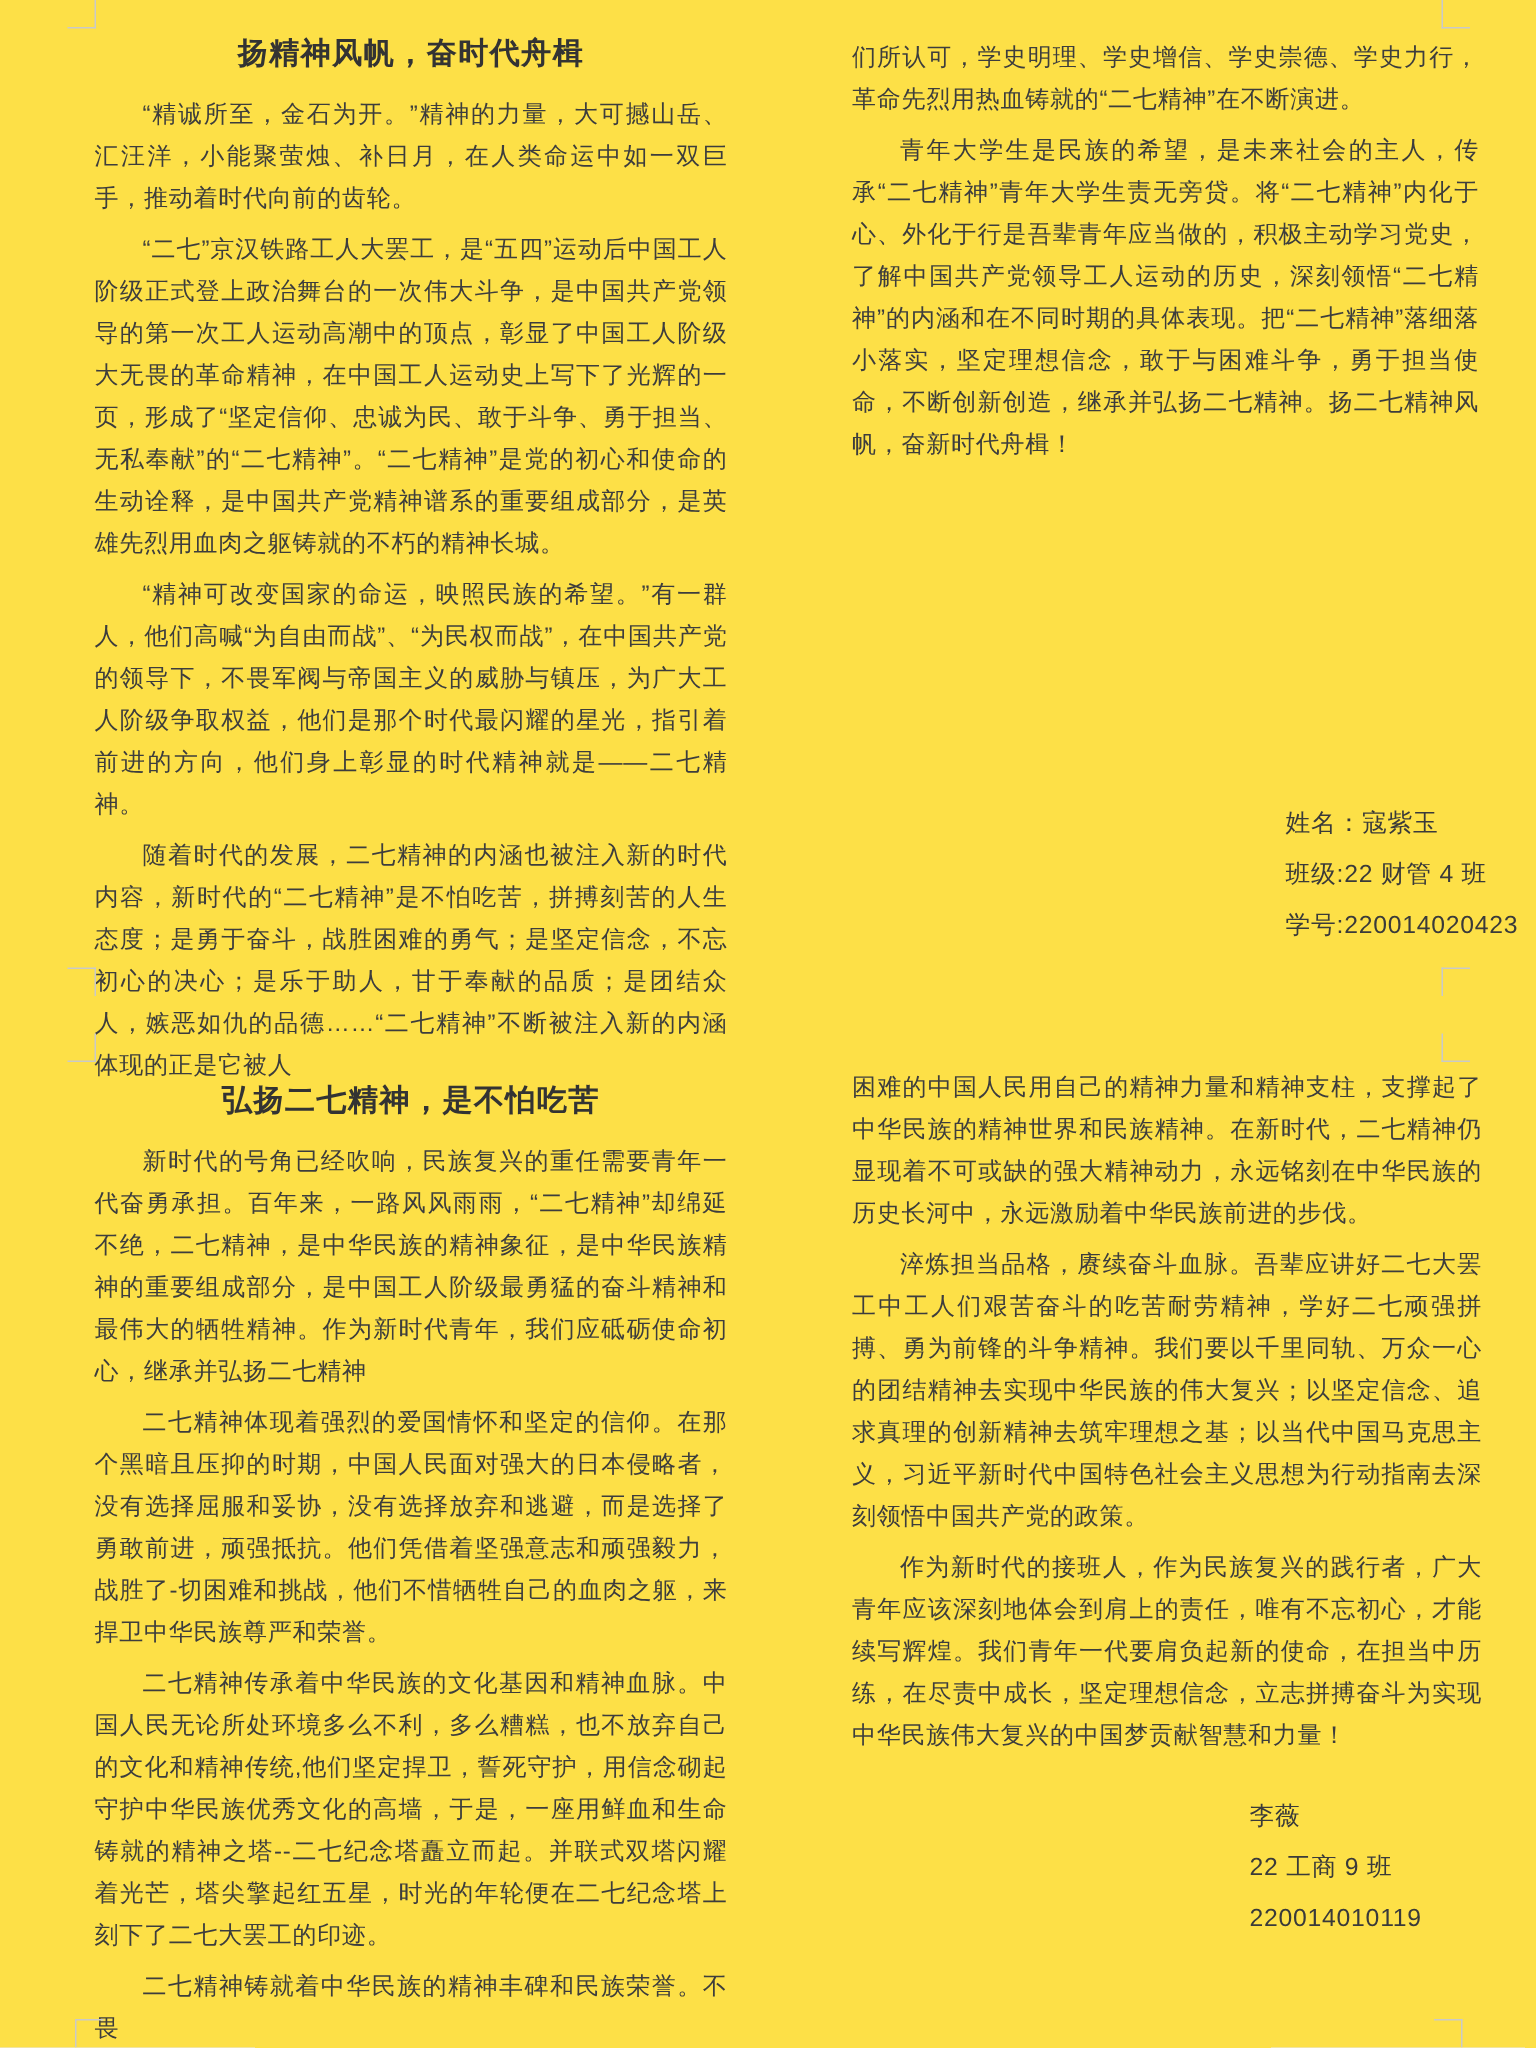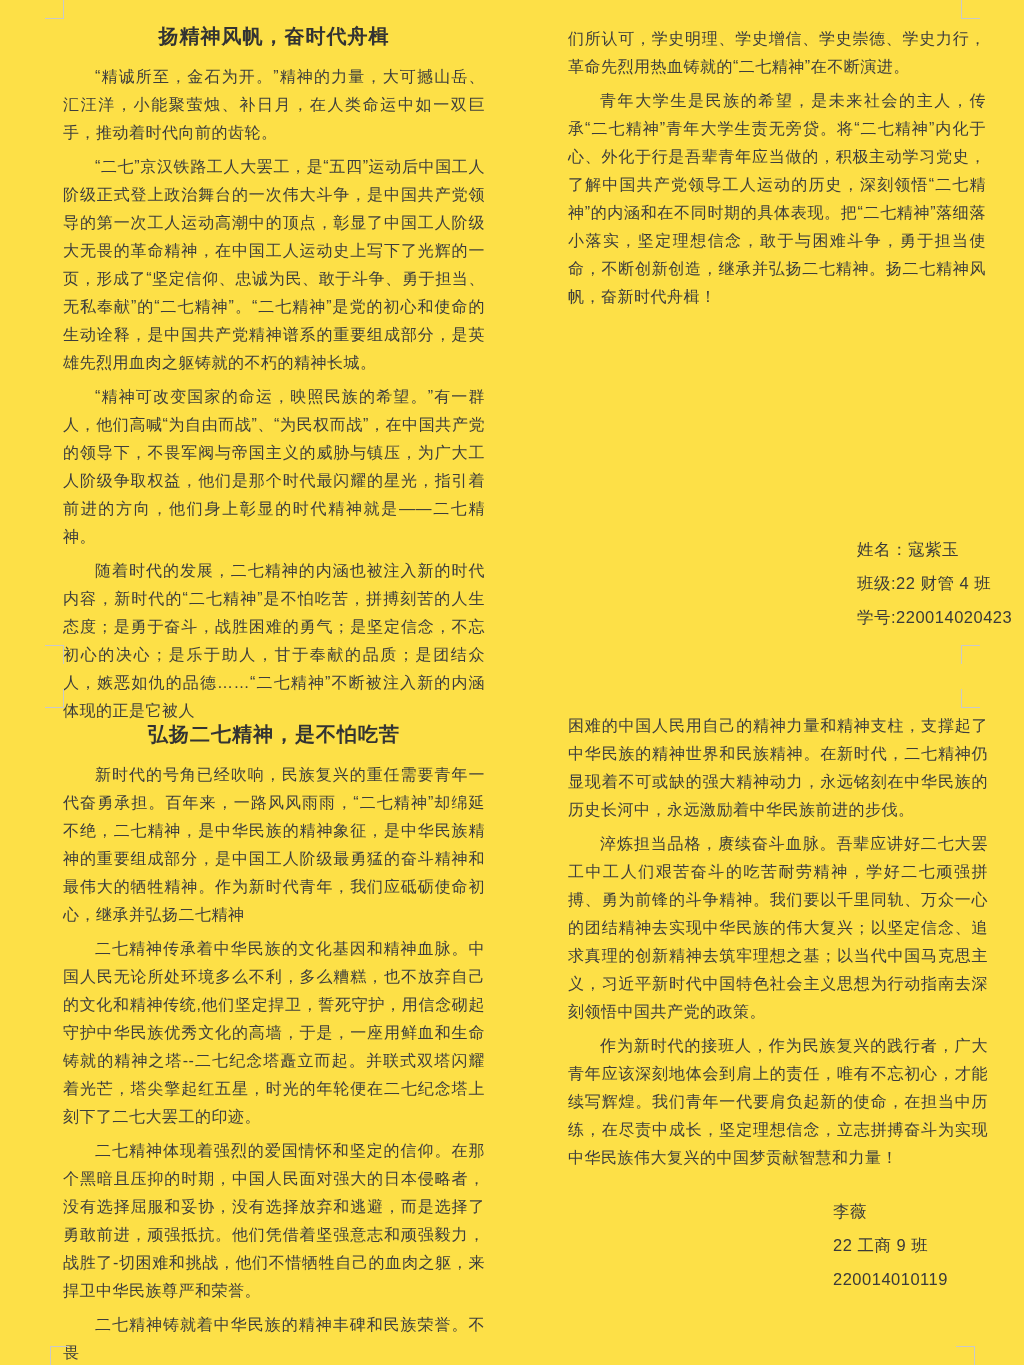--- a/index.html
+++ b/index.html
@@ -89,22 +89,22 @@
       <div>姓名：寇紫玉</div>
       <div>班级:22 财管 4 班</div>
       <div>学号:220014020423</div>
     </div>
   </div>
 
   <div>
     <div class="column" id="p2-left">
       <p class="essay-title">弘扬二七精神，是不怕吃苦</p>
       <p>新时代的号角已经吹响，民族复兴的重任需要青年一代奋勇承担。百年来，一路风风雨雨，“二七精神”却绵延不绝，二七精神，是中华民族的精神象征，是中华民族精神的重要组成部分，是中国工人阶级最勇猛的奋斗精神和最伟大的牺牲精神。作为新时代青年，我们应砥砺使命初心，继承并弘扬二七精神</p>
+      <p>二七精神体现着强烈的爱国情怀和坚定的信仰。在那个黑暗且压抑的时期，中国人民面对强大的日本侵略者，没有选择屈服和妥协，没有选择放弃和逃避，而是选择了勇敢前进，顽强抵抗。他们凭借着坚强意志和顽强毅力，战胜了-切困难和挑战，他们不惜牺牲自己的血肉之躯，来捍卫中华民族尊严和荣誉。</p>
       <p>二七精神传承着中华民族的文化基因和精神血脉。中国人民无论所处环境多么不利，多么糟糕，也不放弃自己的文化和精神传统,他们坚定捍卫，誓死守护，用信念砌起守护中华民族优秀文化的高墙，于是，一座用鲜血和生命铸就的精神之塔--二七纪念塔矗立而起。并联式双塔闪耀着光芒，塔尖擎起红五星，时光的年轮便在二七纪念塔上刻下了二七大罢工的印迹。</p>
-      <p>二七精神体现着强烈的爱国情怀和坚定的信仰。在那个黑暗且压抑的时期，中国人民面对强大的日本侵略者，没有选择屈服和妥协，没有选择放弃和逃避，而是选择了勇敢前进，顽强抵抗。他们凭借着坚强意志和顽强毅力，战胜了-切困难和挑战，他们不惜牺牲自己的血肉之躯，来捍卫中华民族尊严和荣誉。</p>
       <p>二七精神铸就着中华民族的精神丰碑和民族荣誉。不畏</p>
     </div>
     <div class="column" id="p2-right">
       <p class="no-indent">困难的中国人民用自己的精神力量和精神支柱，支撑起了中华民族的精神世界和民族精神。在新时代，二七精神仍显现着不可或缺的强大精神动力，永远铭刻在中华民族的历史长河中，永远激励着中华民族前进的步伐。</p>
       <p>淬炼担当品格，赓续奋斗血脉。吾辈应讲好二七大罢工中工人们艰苦奋斗的吃苦耐劳精神，学好二七顽强拼搏、勇为前锋的斗争精神。我们要以千里同轨、万众一心的团结精神去实现中华民族的伟大复兴；以坚定信念、追求真理的创新精神去筑牢理想之基；以当代中国马克思主义，习近平新时代中国特色社会主义思想为行动指南去深刻领悟中国共产党的政策。</p>
       <p>作为新时代的接班人，作为民族复兴的践行者，广大青年应该深刻地体会到肩上的责任，唯有不忘初心，才能续写辉煌。我们青年一代要肩负起新的使命，在担当中历练，在尽责中成长，坚定理想信念，立志拼搏奋斗为实现中华民族伟大复兴的中国梦贡献智慧和力量！</p>
     </div>
     <div class="signature" id="sig-2">
       <div>李薇</div>
       <div>22 工商 9 班</div>

